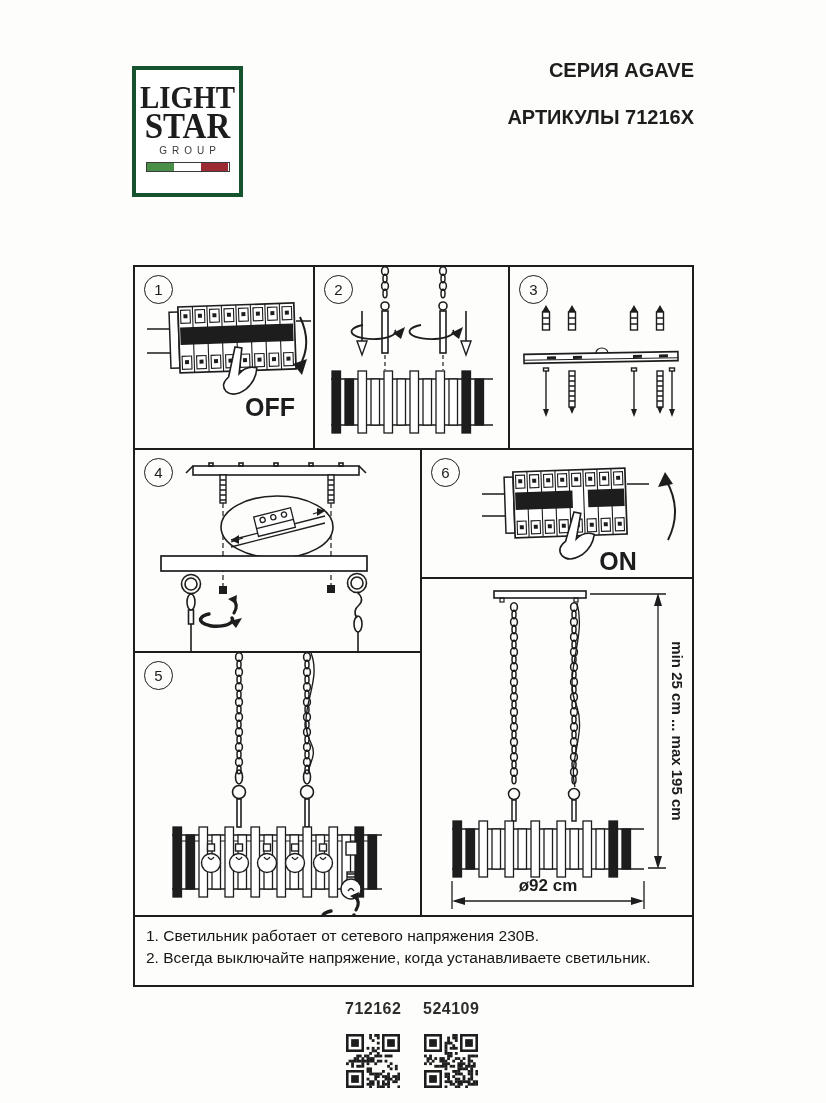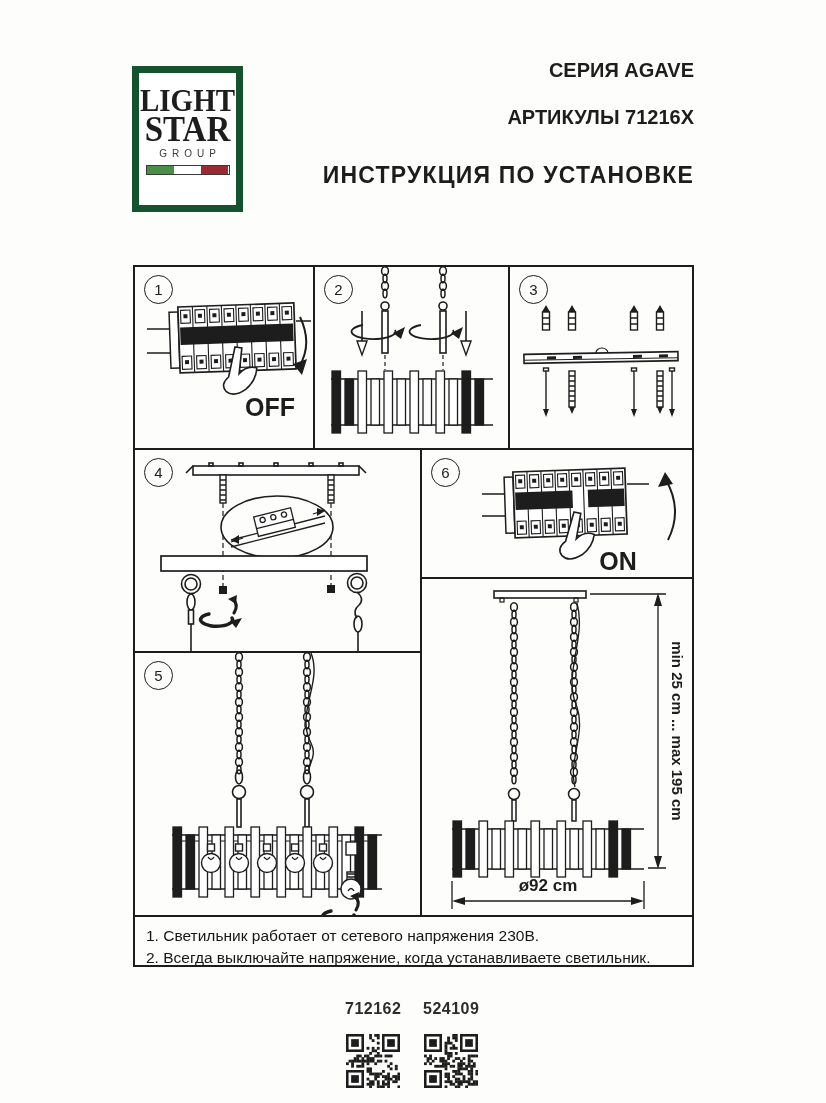--- a/index.html
+++ b/index.html
@@ -1,40 +1,40 @@
 <!DOCTYPE html>
 <html><head>
 <meta charset="utf-8">
 <style>
   html,body{margin:0;padding:0;background:#fff;}
   .page{position:relative;width:826px;height:1103px;background:#fdfdfc;overflow:hidden;
         font-family:"Liberation Sans", sans-serif;color:#1d1d1d;}
   
-  .logo-box{position:absolute;left:132px;top:66px;width:111px;height:146px;background:#fff;
-            border:7px solid #14532d;box-sizing:border-box;text-align:center;}
+  .logo-box{position:absolute;left:132px;top:66px;width:111px;height:131px;background:#fff;
+            border:4px solid #14532d;box-sizing:border-box;text-align:center;}
   .logo-light{font-family:"Liberation Serif", serif;font-weight:bold;font-size:29px;line-height:.92;
               letter-spacing:0;margin-top:14px;transform:scaleY(1.12);}
   .logo-star{font-family:"Liberation Serif", serif;font-weight:bold;font-size:33px;line-height:.95;
              transform:scaleY(1.08);}
   .logo-group{font-size:10px;letter-spacing:5px;text-indent:5px;color:#3a3a3a;margin-top:3px;}
   .logo-flag{width:82px;height:8px;margin:6px auto 0;border:1px solid #3a3a3a;display:flex;box-sizing:content-box;}
   .logo-flag span{flex:1;height:100%;}
   
   .header{position:absolute;right:132px;top:60px;text-align:right;}
   .hdr-series{font-size:20px;font-weight:bold;line-height:1.05;}
   .hdr-articles{font-size:20px;font-weight:bold;line-height:1.05;margin-top:26px;}
   .hdr-instr{margin-top:34px;font-size:23px;font-weight:bold;letter-spacing:1.2px;line-height:1.18;}
   
   .panel{position:absolute;border:2px solid #1d1d1d;box-sizing:border-box;background:#fdfdfc;}
   .badge{position:absolute;top:8px;left:9px;width:27px;height:27px;border:1.6px solid #1d1d1d;
          border-radius:50%;text-align:center;line-height:27px;font-size:15px;background:#fdfdfc;z-index:2;}
   .panel svg{position:absolute;left:0;top:0;}
   .svgtext{font-family:"Liberation Sans", sans-serif;}
   
-  .notes{position:absolute;left:133px;top:915px;width:561px;height:52px;border:2px solid #1d1d1d;
+  .notes{position:absolute;left:133px;top:915px;width:561px;height:72px;border:2px solid #1d1d1d;
          box-sizing:border-box;padding:8px 0 0 11px;background:#fdfdfc;}
   .notes div{font-size:15.5px;line-height:22px;color:#161616;}
   
   .qr-group{position:absolute;width:56px;text-align:center;}
   .qr-label{font-size:16px;font-weight:bold;letter-spacing:.5px;color:#2c2c2c;margin-bottom:16px;}
 </style>
 </head>
 <body>
 
 <div class="page">
@@ -47,21 +47,20 @@
       <span style="background:#4a8f47"></span>
       <span style="background:#ffffff"></span>
       <span style="background:#9c2a32"></span>
     </div>
   </div>
 
   <div class="header">
     <div class="hdr-series">СЕРИЯ AGAVE</div>
     <div class="hdr-articles">АРТИКУЛЫ 71216X</div>
     <div class="hdr-instr">
-      <div>ИНСТРУКЦИЯ ПО УСТАНОВКЕ</div>
     </div>
   </div>
 
   <div class="panel" style="left:133px;top:265px;width:182px;height:185px;">
     <div class="badge">1</div>
     <svg width="178" height="181" viewBox="0 0 178 181">
       <g transform="rotate(-2 100 72)">
           <rect x="35" y="43" width="9" height="56" fill="#fff" stroke="#1d1d1d" stroke-width="1.5"></rect>
           <rect x="44" y="38" width="116" height="66" fill="#fff" stroke="#1d1d1d" stroke-width="1.7"></rect>
           <path d="M58.5 38 V104" stroke="#1d1d1d" stroke-width="1.1"></path>

